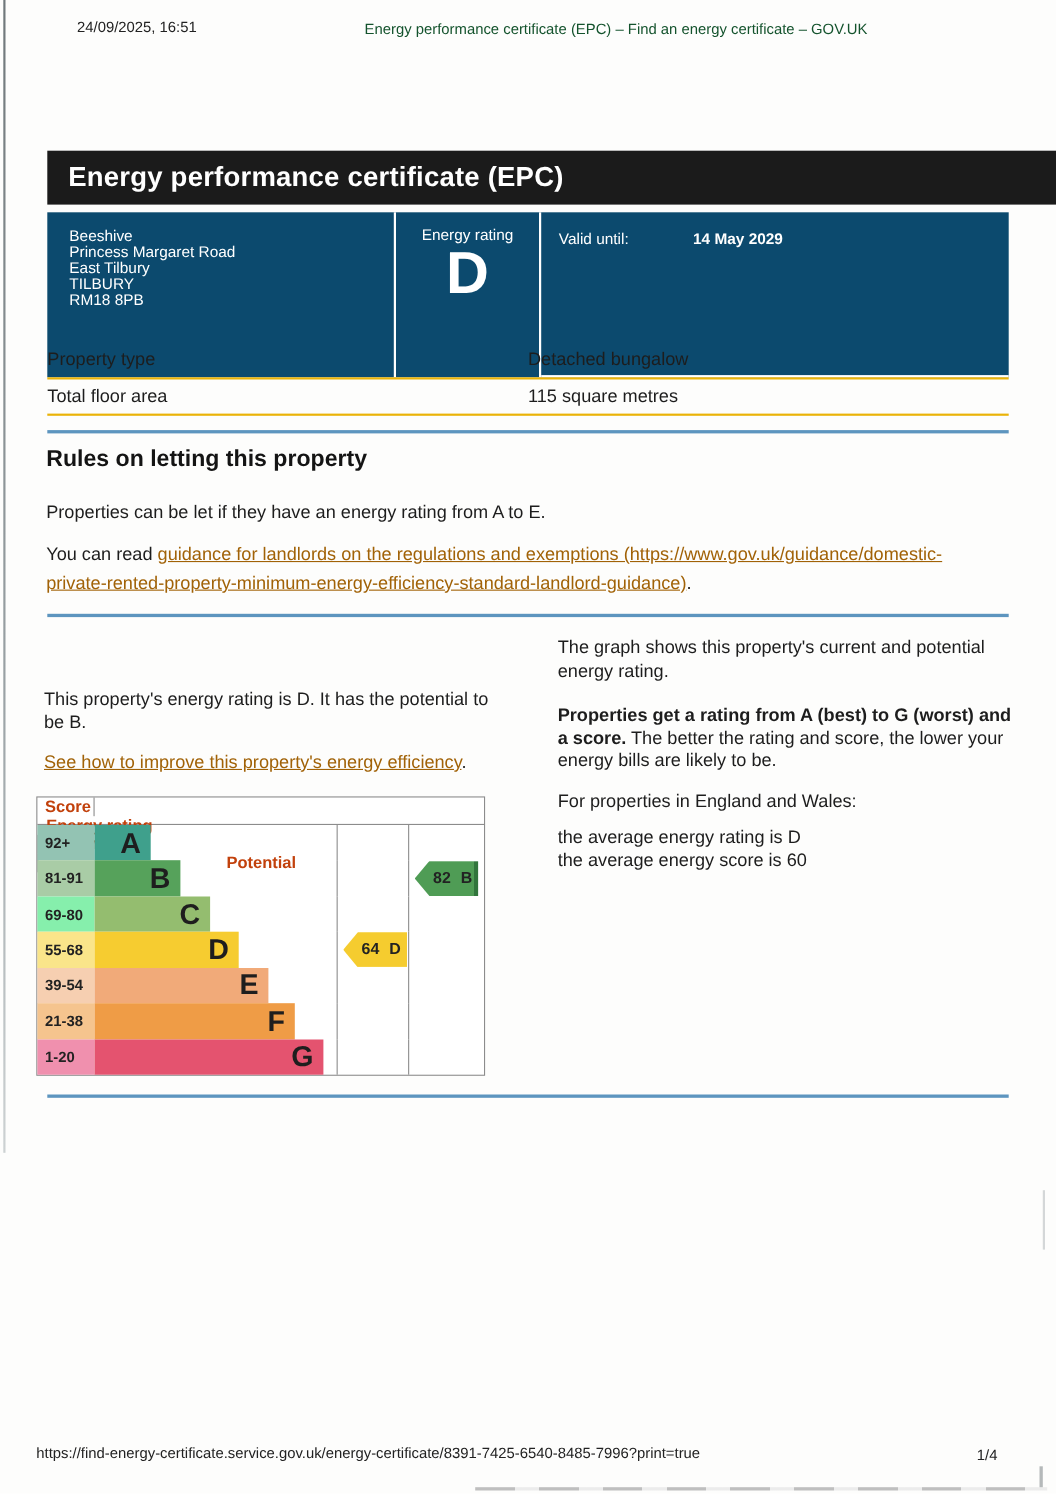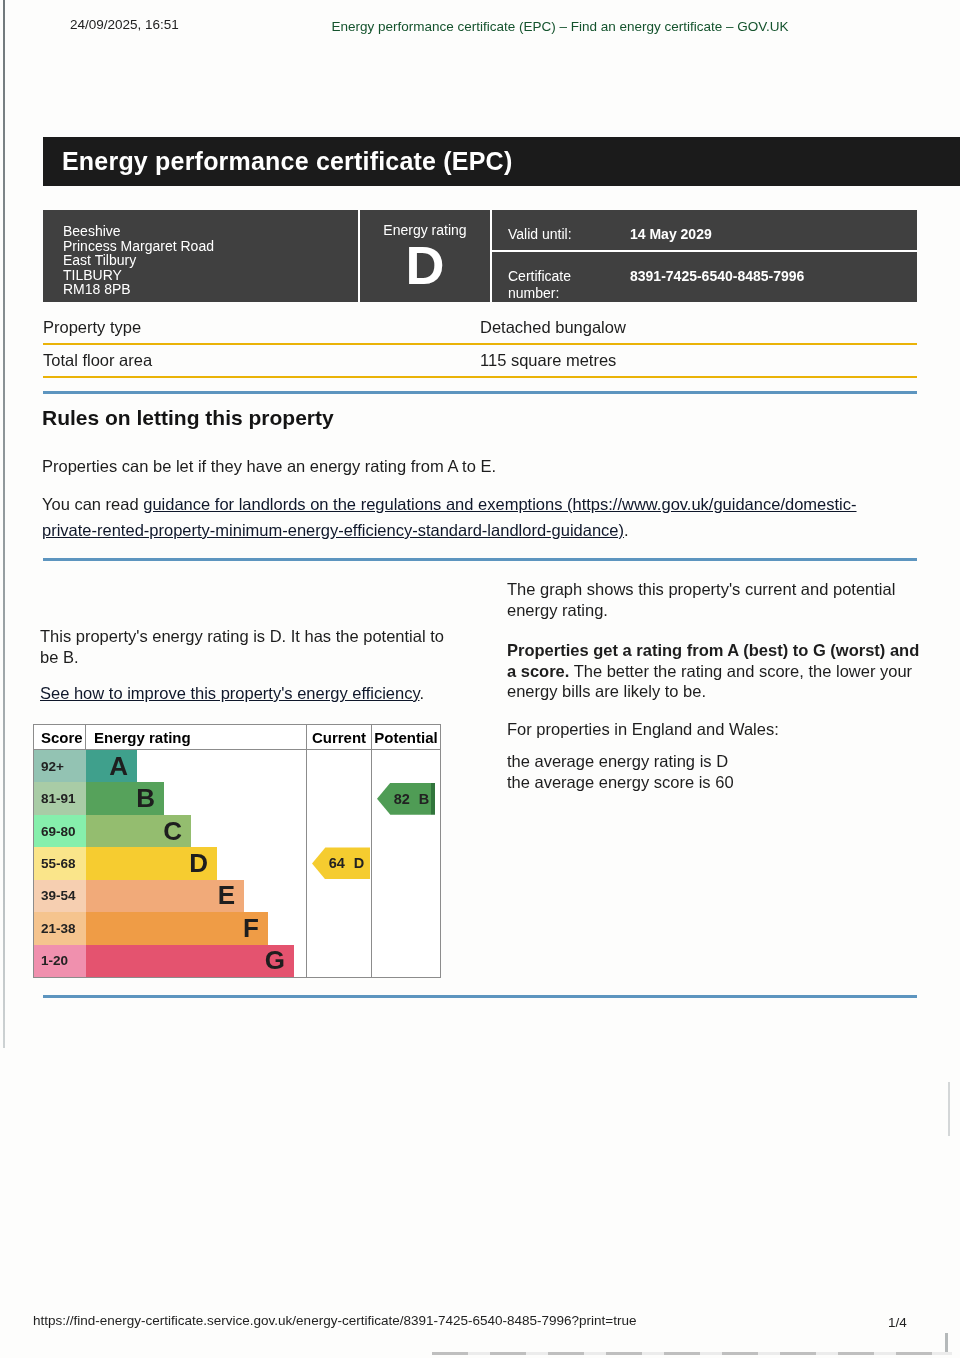--- a/index.html
+++ b/index.html
@@ -20,21 +20,21 @@
 
   
   .banner {
     top:137px; left:43px; width:918px; height:49px;
     background:#1b1b1b; color:#fff;
     display:flex; align-items:center; padding-left:19px;
     font-size:25px; font-weight:bold; letter-spacing:.2px;
   }
 
   
-  .summary { top:193px; left:43px; width:874px; height:92px; background:#404040; display:flex; color:#fff;margin-top:17px; }
+  .summary { top:193px; left:43px; width:874px; height:150px; background:#0c4a6e; display:flex; color:#fff; }
   .sum-address { width:317px; padding:14px 0 0 20px; font-size:14px; line-height:14.6px; border-right:2px solid #fff; }
   .sum-rating { width:132px; border-right:2px solid #fff; text-align:center; padding-top:12px; }
   .sum-rating .lbl { font-size:14px; }
   .sum-rating .big { font-size:54px; font-weight:bold; line-height:58px; margin-top:-2px; }
   .sum-right { flex:1; display:flex; flex-direction:column; }
   .sum-row { flex:1; display:flex; padding:16px 0 0 16px; font-size:14px;gap:12px; }
   .sum-row.first { border-bottom:2px solid #fff; }
   .sum-row .lbl { width:108px; line-height:17px; }
   .sum-row .val { font-weight:bold; padding-left:2px; }
 
@@ -46,36 +46,36 @@
   .rule { left:43px; width:874px; height:2.5px; background:#5d95bf; }
   .rule1 { top:391px; }
   .rule2 { top:558px; }
   .rule3 { top:995px; }
 
   .h2 { font-weight:bold; color:#141414; }
   .rules-heading { top:406px; left:42px; font-size:21px; }
   .rules-p1 { top:457px; left:42px; font-size:16.5px; }
   .rules-p2 { top:491px; left:42px; width:868px; font-size:16.5px; line-height:26px; }
 
-  a.link { color:#0f172a; text-decoration:underline; cursor:pointer; }
+  a.link { color:#a16207; text-decoration:underline; cursor:pointer; }
 
   .score-heading { top:574px; left:40px; font-size:22px; }
   .score-p1 { top:626px; left:40px; width:408px; font-size:16.5px; line-height:21px; }
   .score-link { top:684px; left:40px; font-size:16.5px; }
 
   .rcol { left:507px; width:414px; font-size:16.5px; line-height:20.5px; }
   .rp1 { top:579px; }
   .rp2 { top:640px; }
   .rp3 { top:719px; }
   .rp4 { top:751px; }
   .bold { font-weight:bold; }
 
   
   .chart { top:724px; left:33px; width:408px; height:254px; border:1.5px solid #8c8c8c; background:#fff; display:flex; flex-direction:column; font-size:15px; }
-  .chart-header { display:flex; height:25px; border-bottom:1.5px solid #8c8c8c; font-weight:bold; color:#000000; }
+  .chart-header { display:flex; height:25px; border-bottom:1.5px solid #8c8c8c; font-weight:bold; color:#c2410c;flex-direction:column; }
   .chart-header .ch { display:flex; align-items:center; }
   .ch-score { width:52px; padding-left:7px; border-right:1.5px solid #8c8c8c; }
   .ch-rating { width:220px; padding-left:8px; }
   .ch-current { width:65px; border-left:1.5px solid #8c8c8c; justify-content:center; font-size:15px; }
   .ch-potential { flex:1; border-left:1.5px solid #8c8c8c; justify-content:center; font-size:15px; }
   .chart-body { flex:1; display:flex; flex-direction:column; }
   .band-row { flex:1; display:flex; }
   .cell-score { width:52px; display:flex; align-items:center; padding-left:7px; font-size:13.5px; font-weight:bold; color:#222; }
   .cell-rating { width:220px; }
   .cell-rating .bar { height:100%; display:flex; align-items:center; justify-content:flex-end; padding-right:9px; font-size:26px; font-weight:bold; color:#1e1e1e; }
@@ -120,24 +120,20 @@
       </div>
     <div class="sum-rating">
       <div class="lbl">Energy rating</div>
       <div class="big">D</div>
     </div>
     <div class="sum-right">
       <div class="sum-row first">
         <span class="lbl">Valid until:</span>
         <span class="val">14 May 2029</span>
       </div>
-      <div class="sum-row">
-        <span class="lbl">Certificate number:</span>
-        <span class="val">8391-7425-6540-8485-7996</span>
-      </div>
     </div>
   </div>
 
   <div class="abs prop" id="property-rows">
       <div class="prop-row">
         <span class="lbl">Property type</span>
         <span>Detached bungalow</span>
       </div>
       <div class="prop-row">
         <span class="lbl">Total floor area</span>

